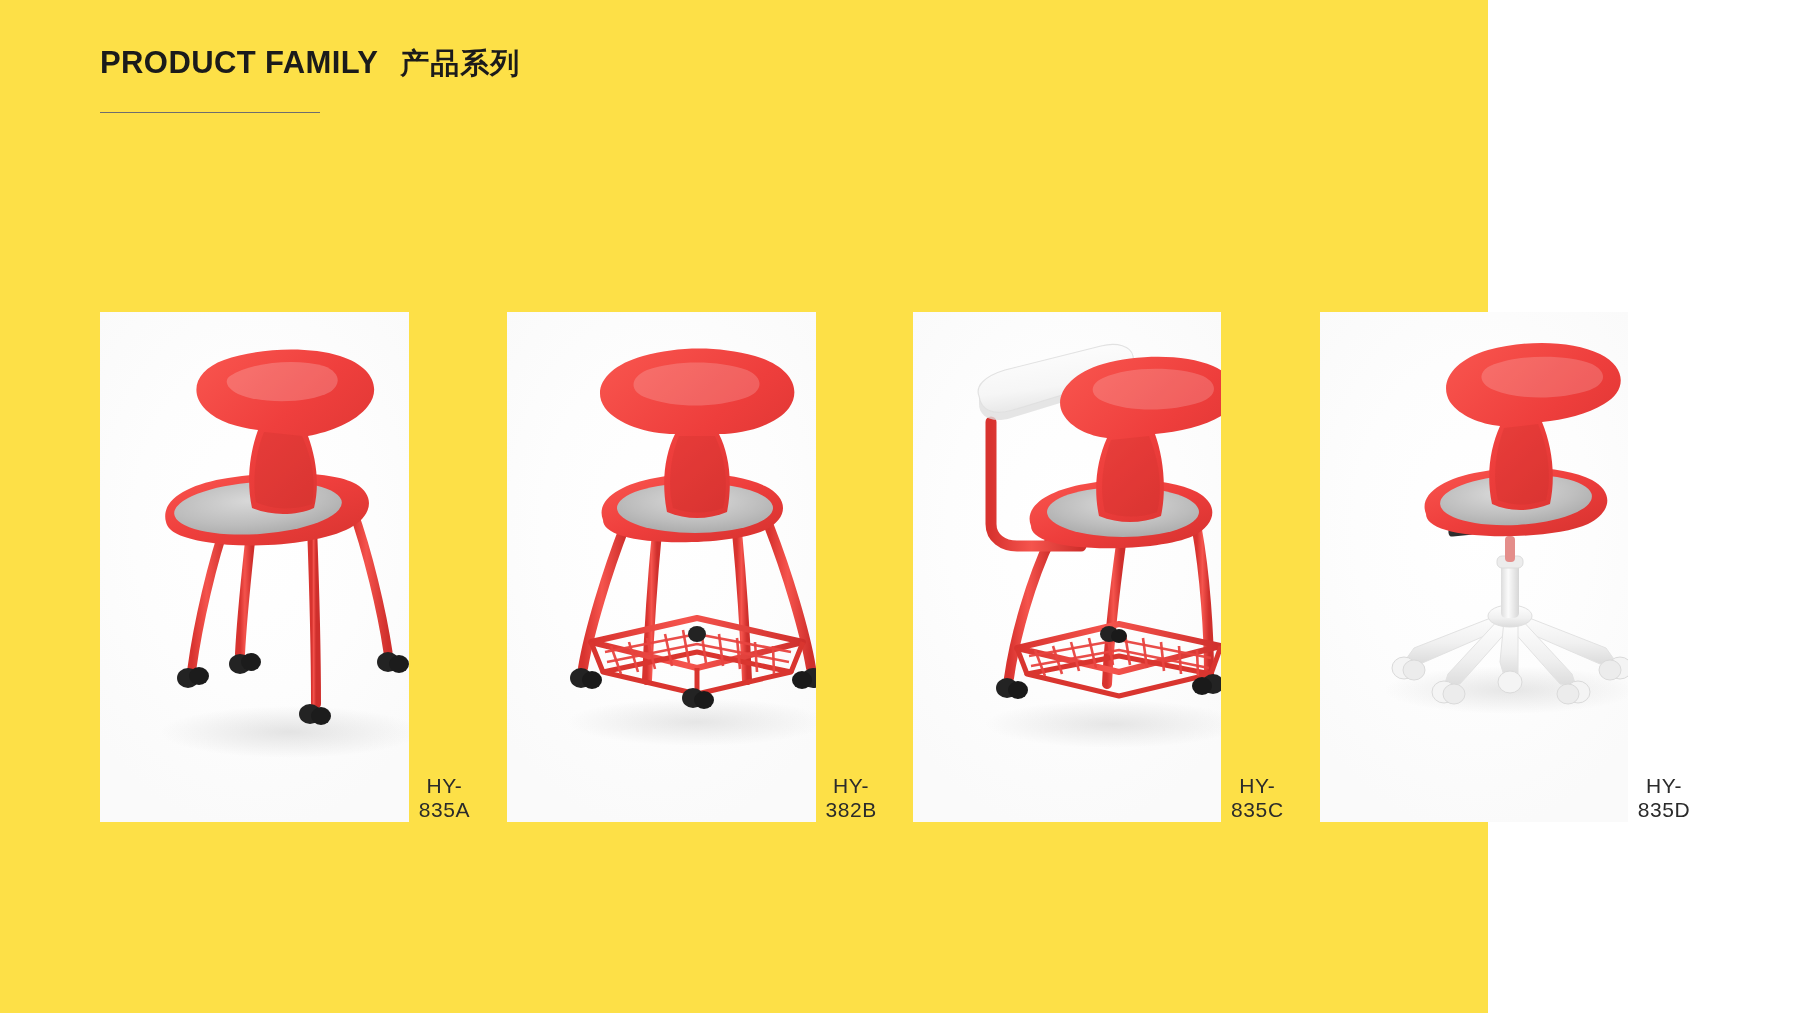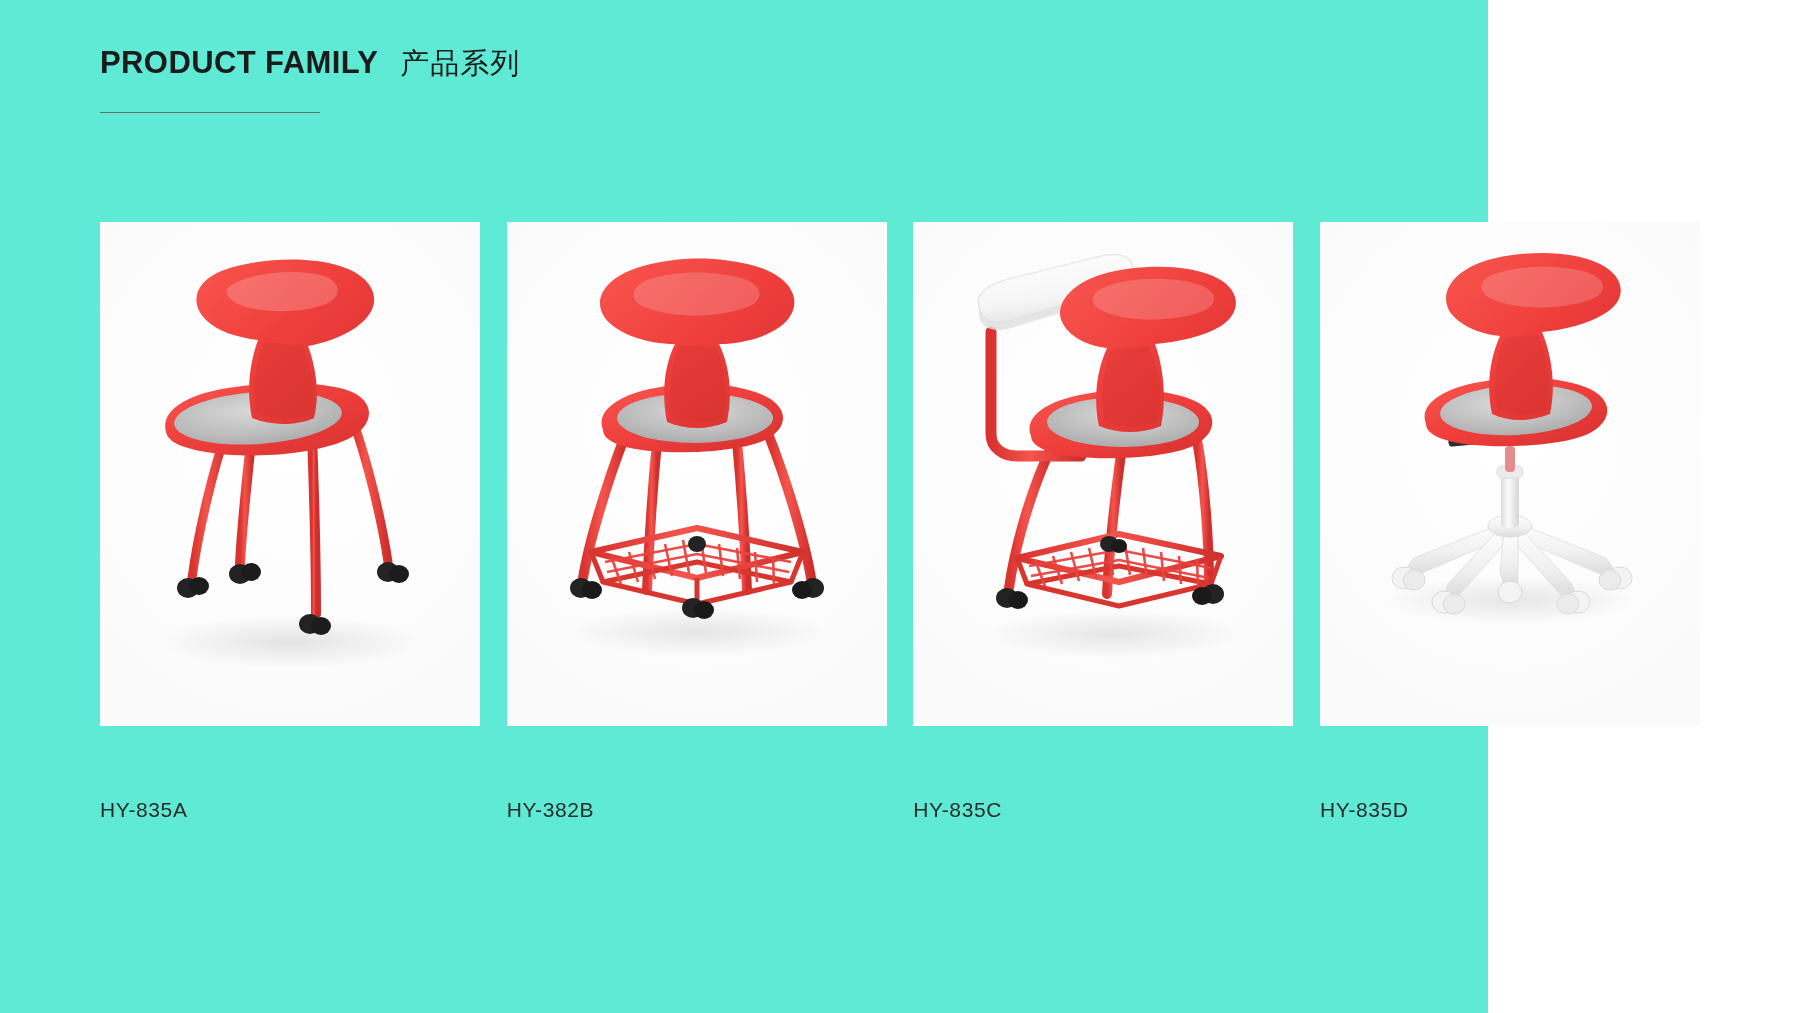--- a/index.html
+++ b/index.html
@@ -10,21 +10,21 @@
     height: 1013px;
     background: #ffffff;
     font-family: "Liberation Sans", sans-serif;
     overflow: hidden;
   }
 
   .page {
     position: relative;
     width: 1488px;
     height: 1013px;
-    background: #5eead4;
+    background: #fde047;
   }
 
   
   .header {
     position: absolute;
     left: 100px;
     top: 45px;
     width: 900px;
   }
 
@@ -39,21 +39,21 @@
     font-size: 31px;
     font-weight: 700;
     letter-spacing: 0.4px;
     color: #1b1b1b;
     line-height: 1.15;
   }
 
   .title-cn {
     font-family: "DejaVu Sans", sans-serif;
     font-size: 29px;
-    font-weight: 400;
+    font-weight: 700;
     color: #1b1b1b;
     margin-left: 22px;
     letter-spacing: 1px;
     line-height: 1.15;
   }
 
   .title-rule {
     position: absolute;
     left: 0px;
     top: 67px;
@@ -71,22 +71,21 @@
     height: 600px;
     display: flex;
     justify-content: space-between;
   }
 
   .product-card {
     position: relative;
     width: 380px;
     height: 600px;
     display: flex;
-    flex-direction: column;
-    align-items: flex-start;
+    align-items: flex-end;
   }
 
   .product-stage {
     position: relative;
     width: 380px;
     height: 510px;
     background:
       radial-gradient(ellipse 70% 60% at 50% 42%, #ffffff 0%, #fdfdfd 55%, #fafafa 100%);
     overflow: hidden;
   }

